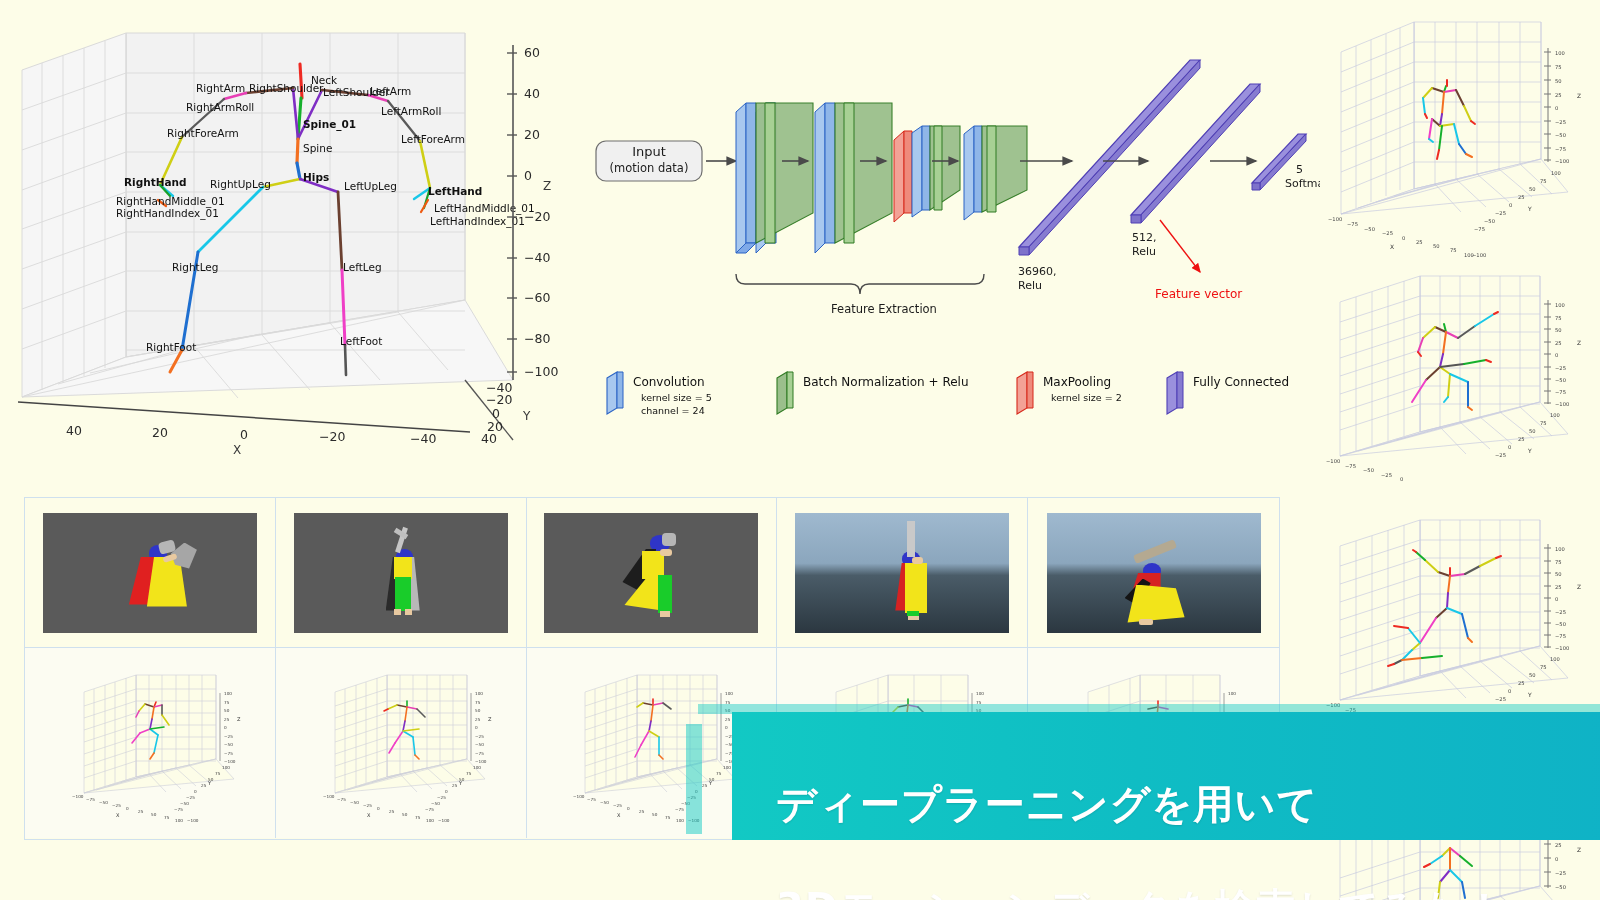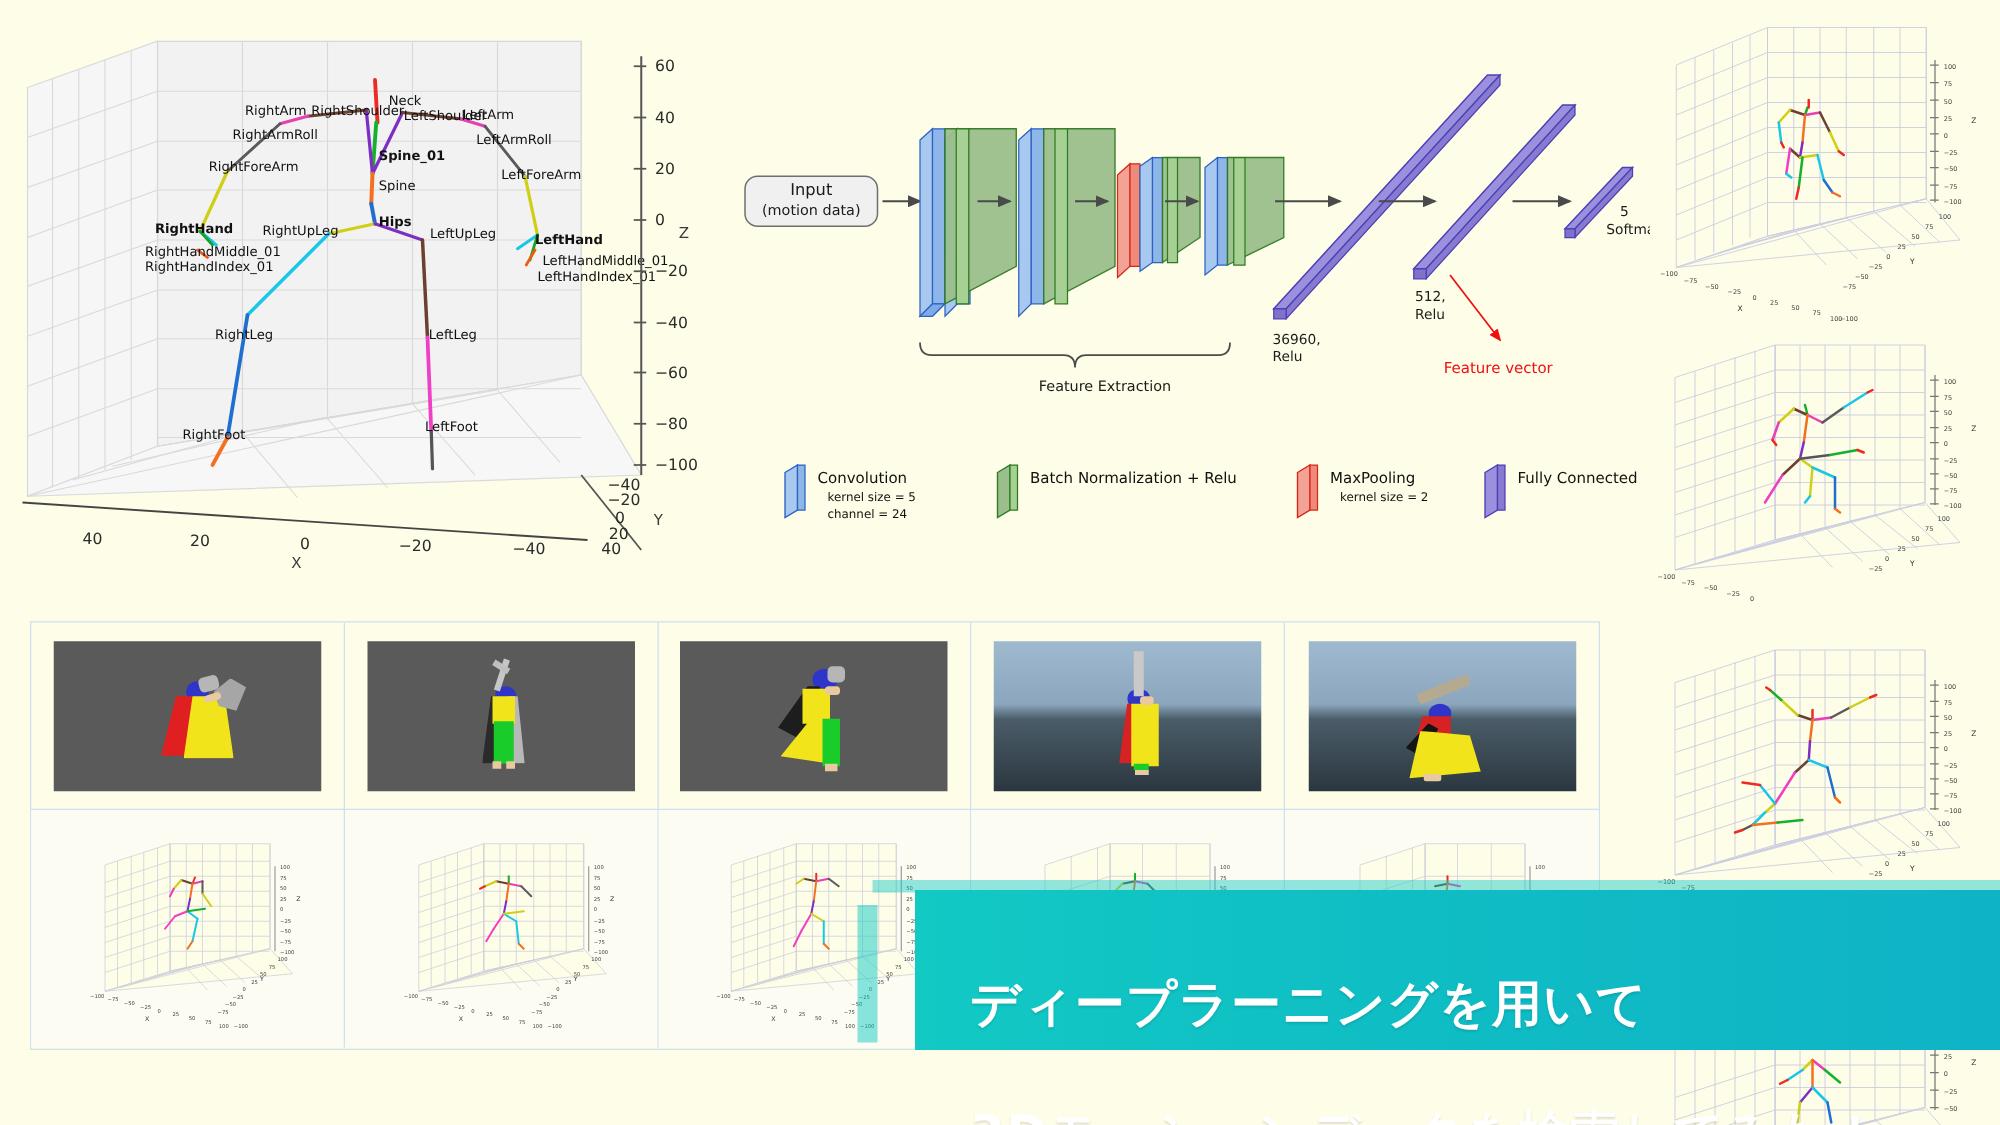--- a/index.html
+++ b/index.html
@@ -23,21 +23,21 @@
 
   
   #net-diagram{left:560px;top:30px;width:760px;height:350px;}
   .netlabel{font-size:11px;fill:#1b1b1b;font-family:"DejaVu Sans","Liberation Sans",sans-serif;}
   .netlabel.red{fill:#ee1111;font-size:12px;}
   .inputtxt{font-size:13px;fill:#1b1b1b;font-family:"DejaVu Sans","Liberation Sans",sans-serif;}
   .inputtxt.sub{font-size:11.5px;}
   .fe-txt{font-size:11.5px;fill:#1b1b1b;}
 
   
-  #net-legend{left:616px;top:366px;width:700px;height:64px;}
+  #net-legend{left:595px;top:366px;width:700px;height:64px;}
   .leg-name{font-size:12px;fill:#111;}
   .leg-sub{font-size:9.5px;fill:#111;}
 
   
   .mini3d{position:absolute;}
   .mini-tick{font-size:5.2px;fill:#444;font-family:"DejaVu Sans","Liberation Sans",sans-serif;}
   .mini-ax{font-size:6px;fill:#333;font-family:"DejaVu Sans","Liberation Sans",sans-serif;}
 
   
   #gallery{position:absolute;left:24px;top:497px;width:1254px;height:341px;

